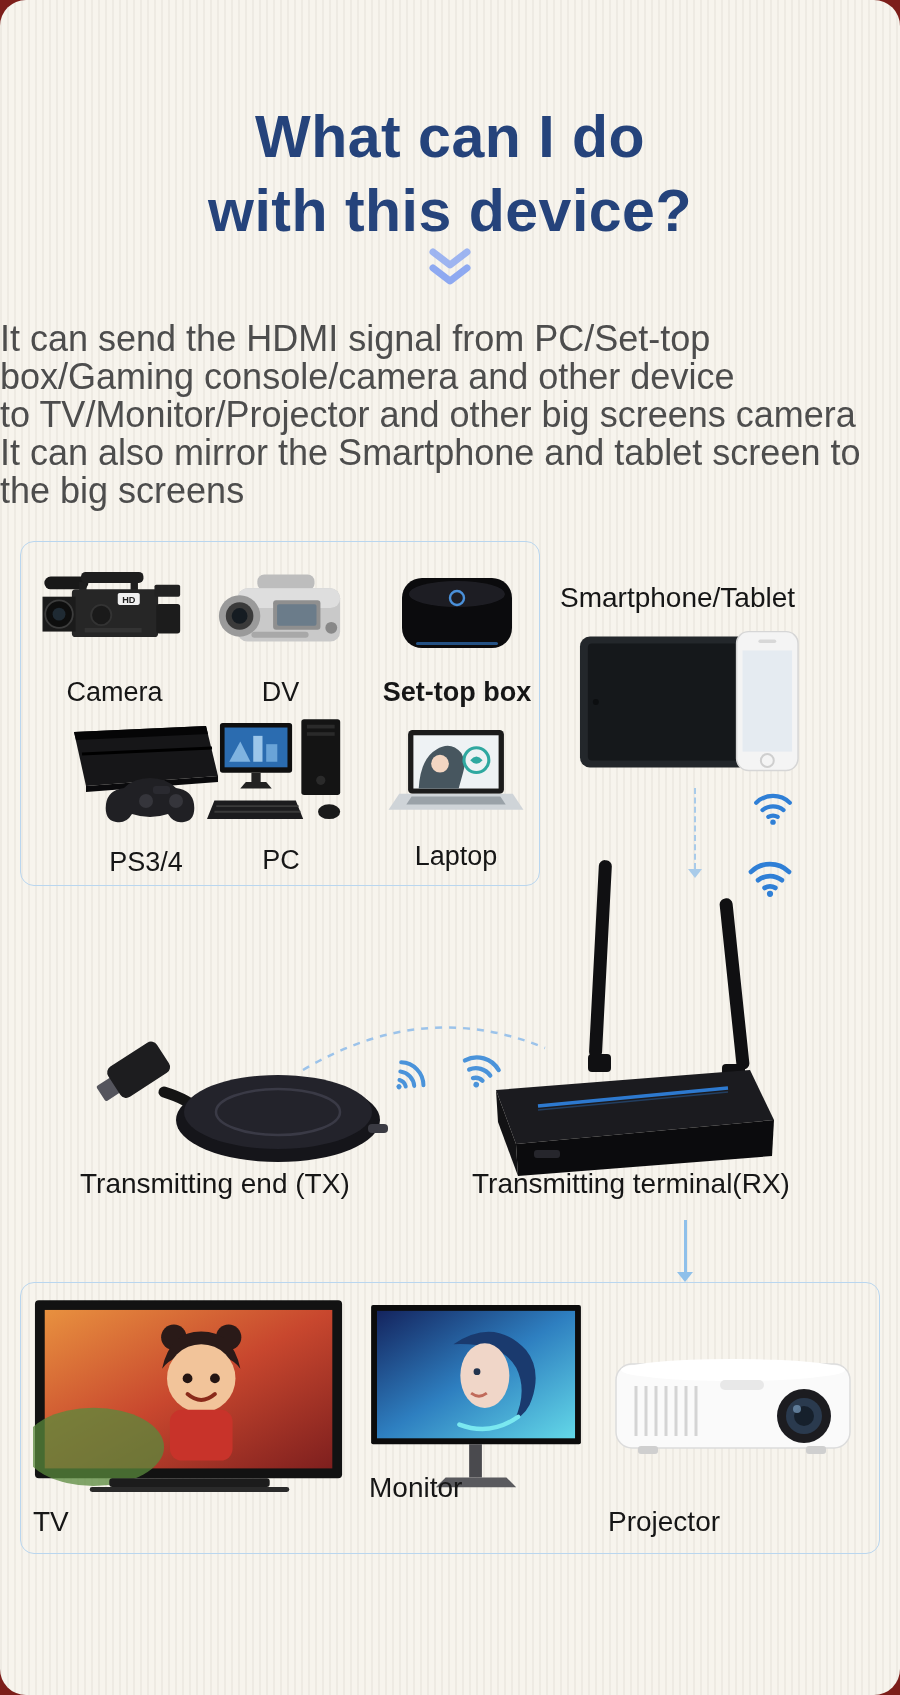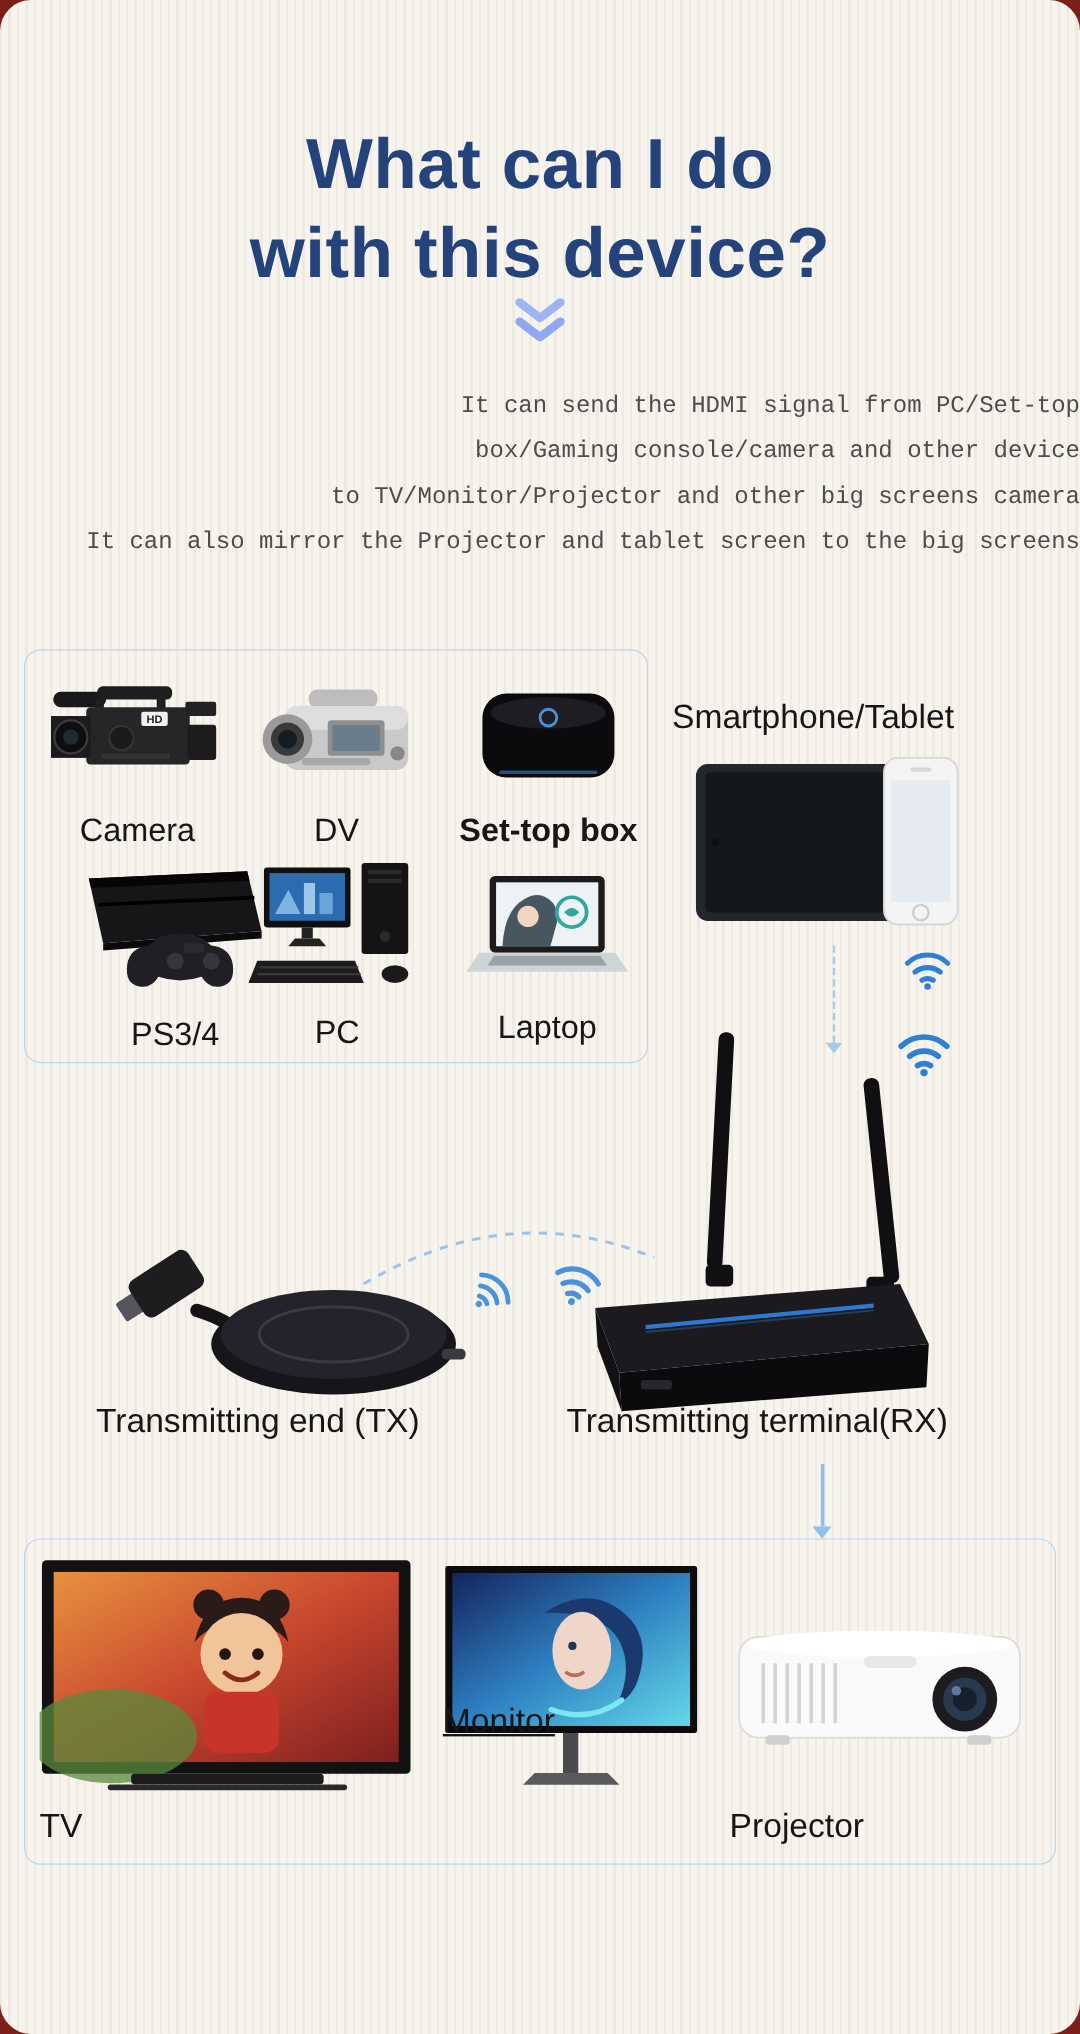--- a/index.html
+++ b/index.html
@@ -18,21 +18,21 @@
   .title {
     position:absolute; top:72px; left:0; right:0;
     text-align:center; color:#25437b;
     font-size:59px; font-weight:700; line-height:74px;
     letter-spacing:0.5px;
     margin-top:28px;
   }
   .chevrons { position:absolute; top:244px; left:0; right:0; display:flex; justify-content:center; }
   .desc {
     position:absolute; top:320px; left:0; right:0;
-    text-align:right; font-size:20px; line-height:38px; color:#4d4d4d;font-family:Liberation Mono, monospace;
+    text-align:left; font-size:36px; line-height:38px; color:#4d4d4d;
   }
   .panel { position:absolute; border:1px solid #b9d6ef; border-radius:14px; }
   .sources-panel  { left:20px; top:541px;  width:520px; height:345px; }
   .displays-panel { left:20px; top:1282px; width:860px; height:272px; }
   .device { position:absolute; display:flex; flex-direction:column; align-items:center; }
   .device-label { font-size:27px; color:#161616; margin-top:17px; white-space:nowrap; }
   .label { position:absolute; text-align:left; font-size:28px; color:#161616; white-space:nowrap; }
   .img { position:absolute; }
   .wifi { position:absolute; color:#2f7fd6; }
   .dashed-arrow, .solid-arrow {
@@ -88,21 +88,21 @@
     <svg width="46" height="46" viewBox="0 0 46 46" fill="none" stroke="#8ea9f1" stroke-width="7" stroke-linecap="round" stroke-linejoin="round">
       <path d="M6,8 L23,21 L40,8" opacity="0.85"></path>
       <path d="M6,24 L23,37 L40,24"></path>
     </svg>
   </div>
 
   <div class="desc">
     <div>It can send the HDMI signal from PC/Set-top</div>
     <div>box/Gaming console/camera and other device</div>
     <div>to TV/Monitor/Projector and other big screens camera</div>
-    <div>It can also mirror the Projector and tablet screen to the big screens</div>
+    <div>It can also mirror the Smartphone and tablet screen to the big screens</div>
   </div>
 
   <div class="panel sources-panel"></div>
 
   <div class="device" style="left:32px; top:560px; width:165px;">
     <svg width="156" height="100" viewBox="0 0 170 105">
       <rect x="8" y="16" width="48" height="14" rx="7" fill="#181818"></rect>
       <rect x="46" y="22" width="8" height="10" fill="#1e1e1e"></rect>
       <rect x="102" y="22" width="8" height="10" fill="#1e1e1e"></rect>
       <rect x="48" y="11" width="68" height="12" rx="5" fill="#1e1e1e"></rect>
@@ -288,21 +288,21 @@
     <rect x="2" y="2" width="214" height="142" rx="2" fill="#0c0c0c"></rect>
     <rect x="8" y="8" width="202" height="130" fill="url(#mg)"></rect>
     <path d="M86,42 q42,-28 74,6 q16,20 6,50 q-4,14 -18,22 q14,-30 2,-54 q-14,-26 -64,-24z" fill="#1a3a6e"></path>
     <ellipse cx="118" cy="74" rx="25" ry="33" fill="#f0d6c8"></ellipse>
     <circle cx="110" cy="70" r="3.5" fill="#23344e"></circle>
     <path d="M104,92 q8,6 16,0" stroke="#c06a5a" stroke-width="3" fill="none"></path>
     <path d="M92,124 q32,12 60,-8" stroke="#7ae8f0" stroke-width="4.5" fill="none" stroke-linecap="round"></path>
     <rect x="102" y="144" width="13" height="34" fill="#4a4a4e"></rect>
     <polygon points="68,188 150,188 140,178 78,178" fill="#5a5a5e"></polygon>
   </svg>
-  <div class="label" style="left:369px; top:1418px; width:216px;text-decoration:underline;">Monitor</div>
+  <div class="label" style="left:369px; top:1472px; width:216px;">Monitor</div>
 
   <svg class="img" style="left:608px; top:1340px;" width="250" height="132" viewBox="0 0 250 132">
     <rect x="8" y="24" width="234" height="84" rx="16" fill="#fafafa" stroke="#dcdcdc" stroke-width="1.5"></rect>
     <ellipse cx="125" cy="30" rx="112" ry="11" fill="#ffffff"></ellipse>
     <g stroke="#d4d4d4" stroke-width="3">
       <line x1="28" y1="46" x2="28" y2="96"></line>
         <line x1="38" y1="46" x2="38" y2="96"></line>
       <line x1="48" y1="46" x2="48" y2="96"></line>
         <line x1="58" y1="46" x2="58" y2="96"></line>
       <line x1="68" y1="46" x2="68" y2="96"></line>

